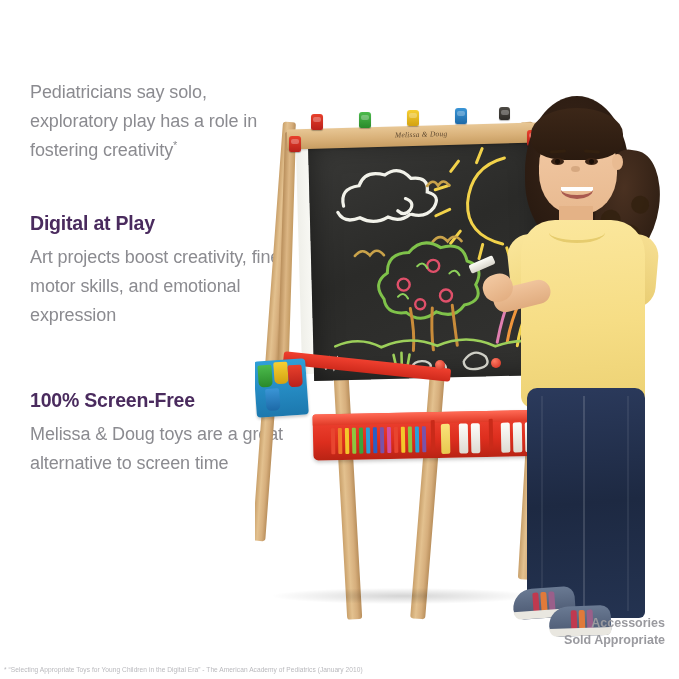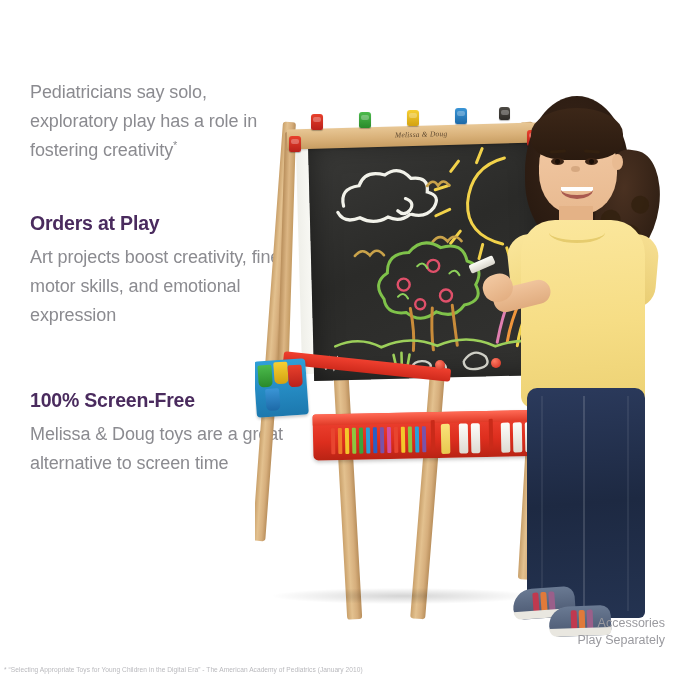--- a/index.html
+++ b/index.html
@@ -63,21 +63,21 @@
     font-size:6.6px;
     font-weight:300;
     letter-spacing:0.05px;
     white-space:nowrap;
   }
   .accessories{
     position:absolute;right:14px;bottom:30px;
     text-align:right;
     color:#9a9a9f;
     font-size:12.5px;
-    font-weight:400;
+    font-weight:700;
     line-height:1.38;
   }
 
   
   .photo{
     position:absolute;left:255px;top:60px;width:424px;height:600px;
     overflow:hidden;
   }
 
   
@@ -264,21 +264,21 @@
 
   <div class="copy">
 
     <div class="block">
       <p class="blk-body"><span>Pediatricians say solo, exploratory play has a role in fostering creativity</span><sup>*</sup></p>
     </div>
 
     <div class="spacer-1"></div>
 
     <div class="block">
-      <div class="blk-head">Orders at Play</div>
+      <div class="blk-head">Digital at Play</div>
       <p class="blk-body">Art projects boost creativity, fine motor skills, and emotional expression</p>
     </div>
 
     <div class="spacer-2"></div>
 
     <div class="block">
       <div class="blk-head">100% Screen-Free</div>
       <p class="blk-body">Melissa &amp; Doug toys are a great alternative to screen time</p>
     </div>
 
@@ -469,18 +469,18 @@
         <div class="shoe-stripe" style="left:30px;background:#e07a3a;"></div>
         <div class="shoe-stripe" style="left:38px;background:#9a5f8a;"></div>
         <div class="shoe-sole"></div>
       </div>
     </div>
 
   </div>
 
   <div class="accessories">
     <div>Accessories</div>
-    <div>Play Separately</div>
+    <div>Sold Appropriate</div>
   </div>
 
   <div class="footnote">* “Selecting Appropriate Toys for Young Children in the Digital Era” -  The American Academy of Pediatrics (January 2010)</div>
 
 </div>
 
 </body></html>

